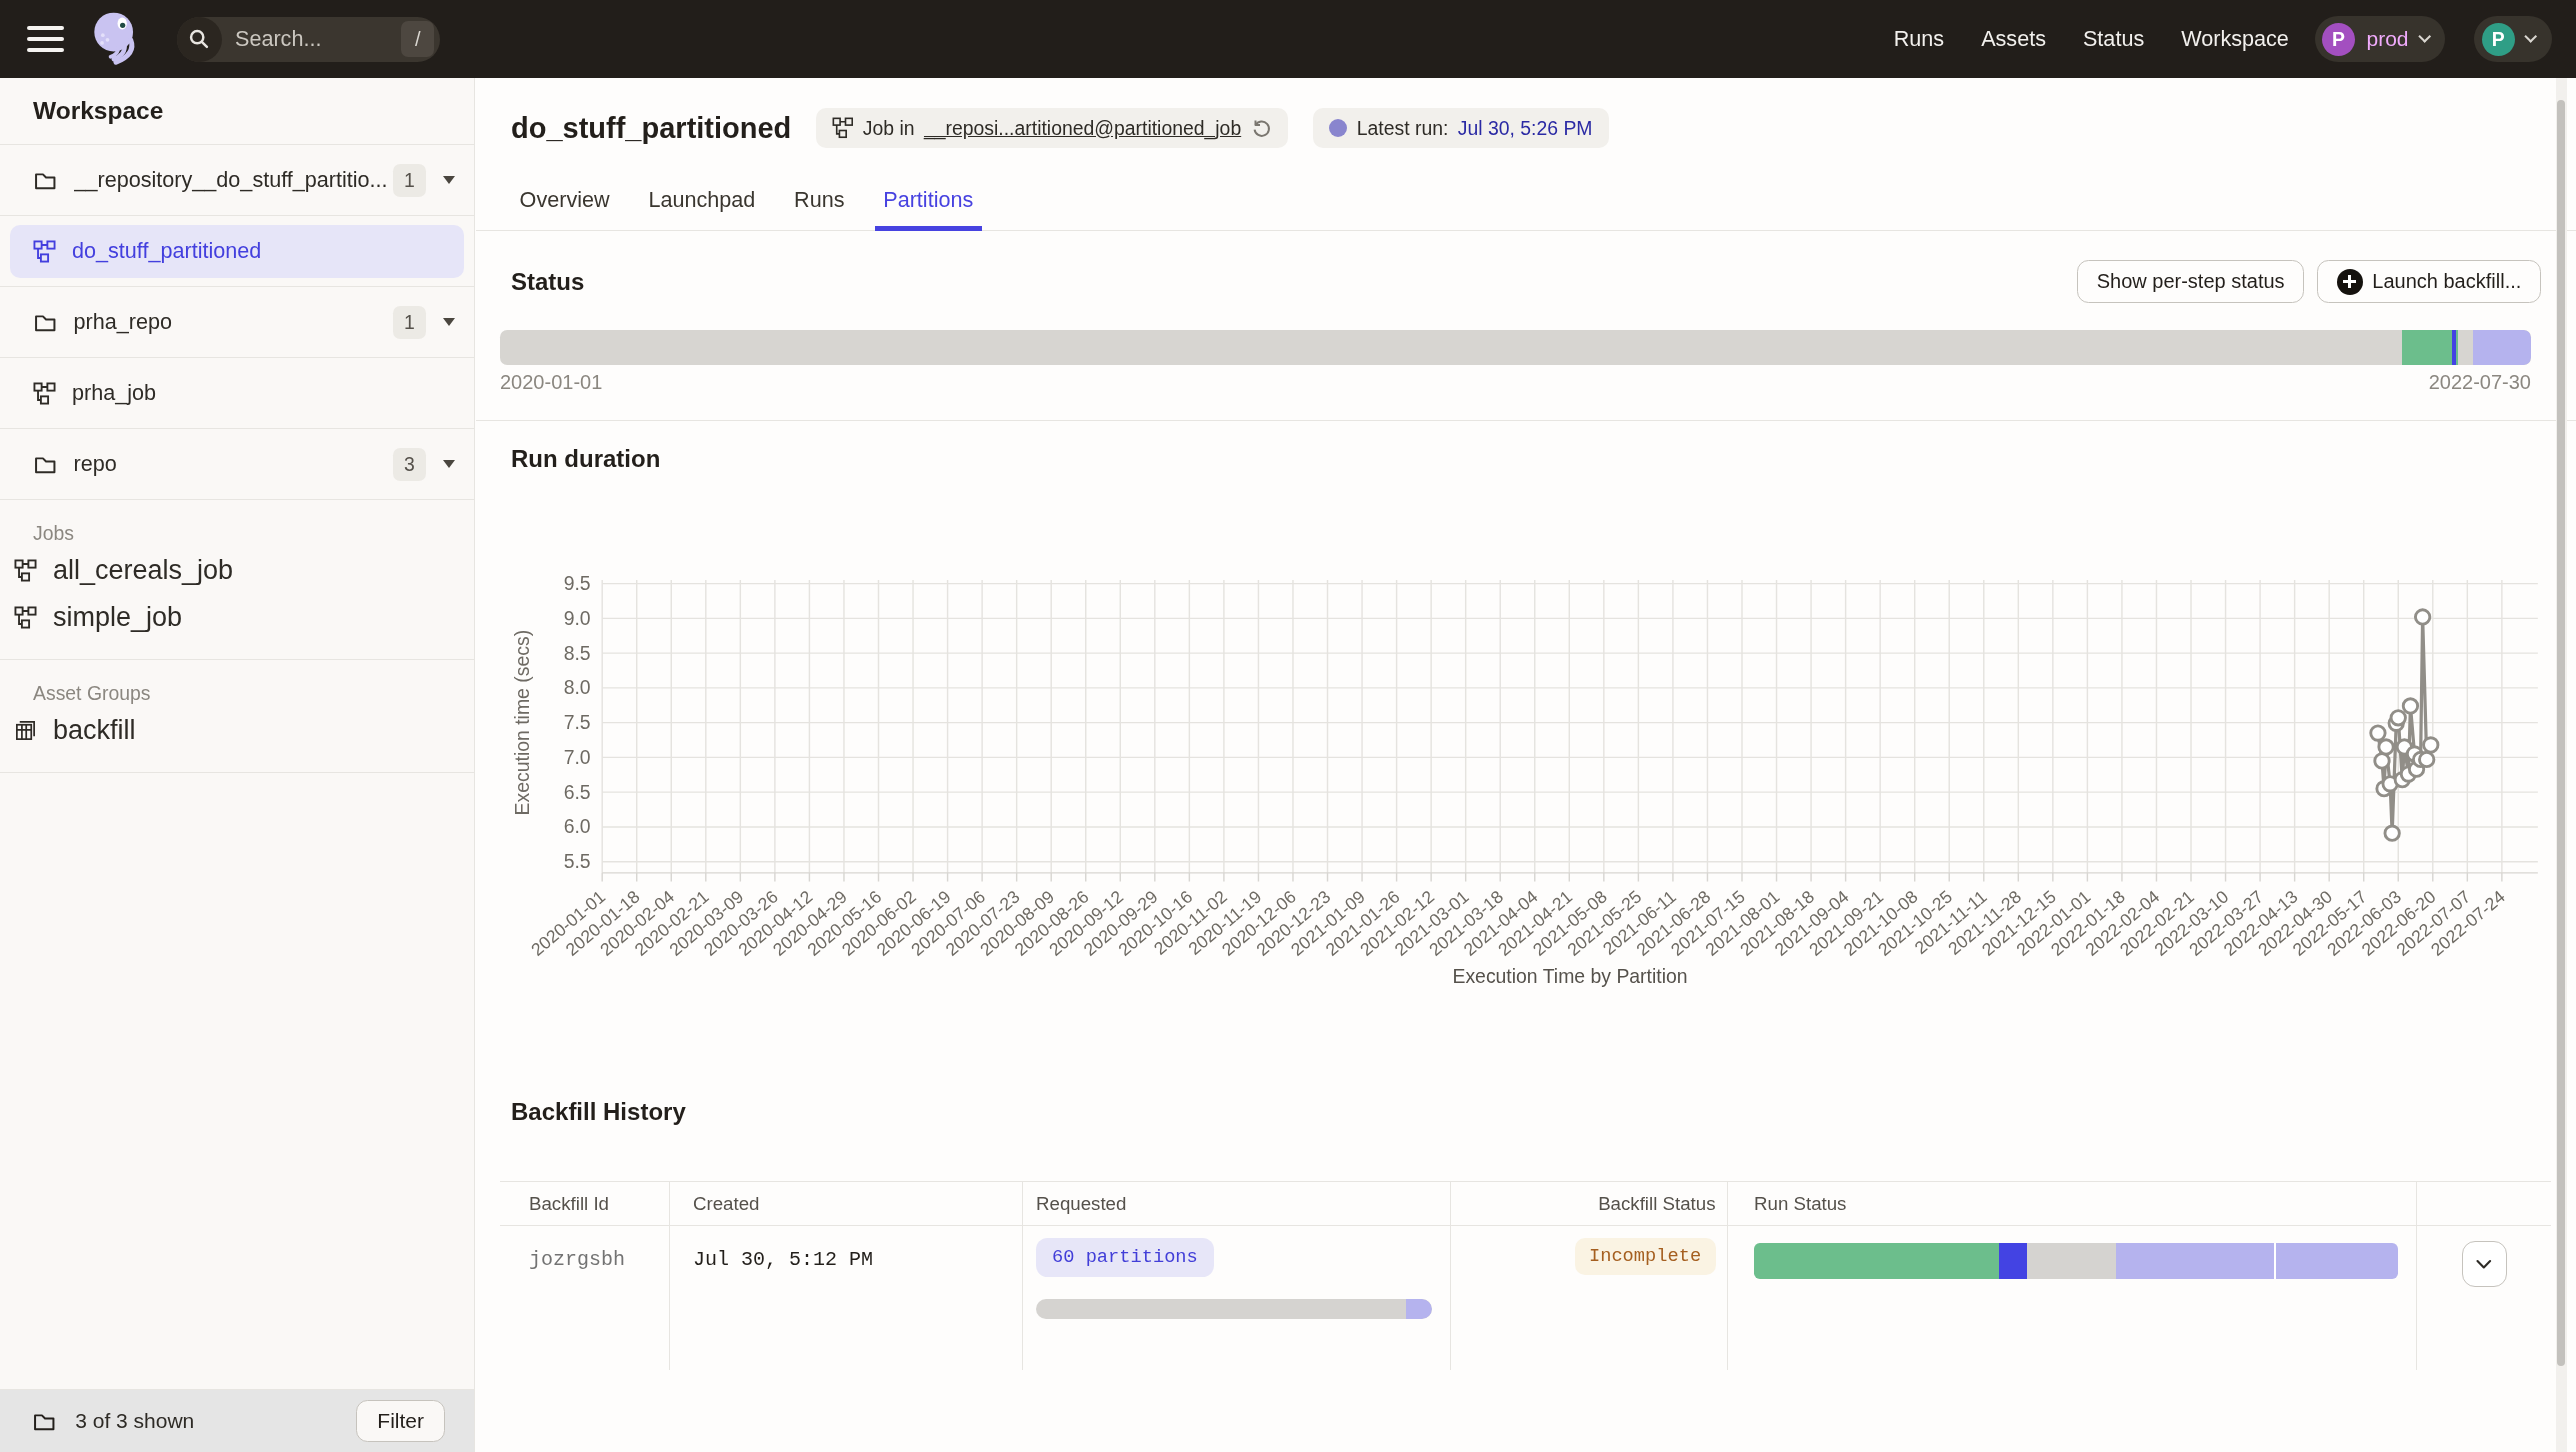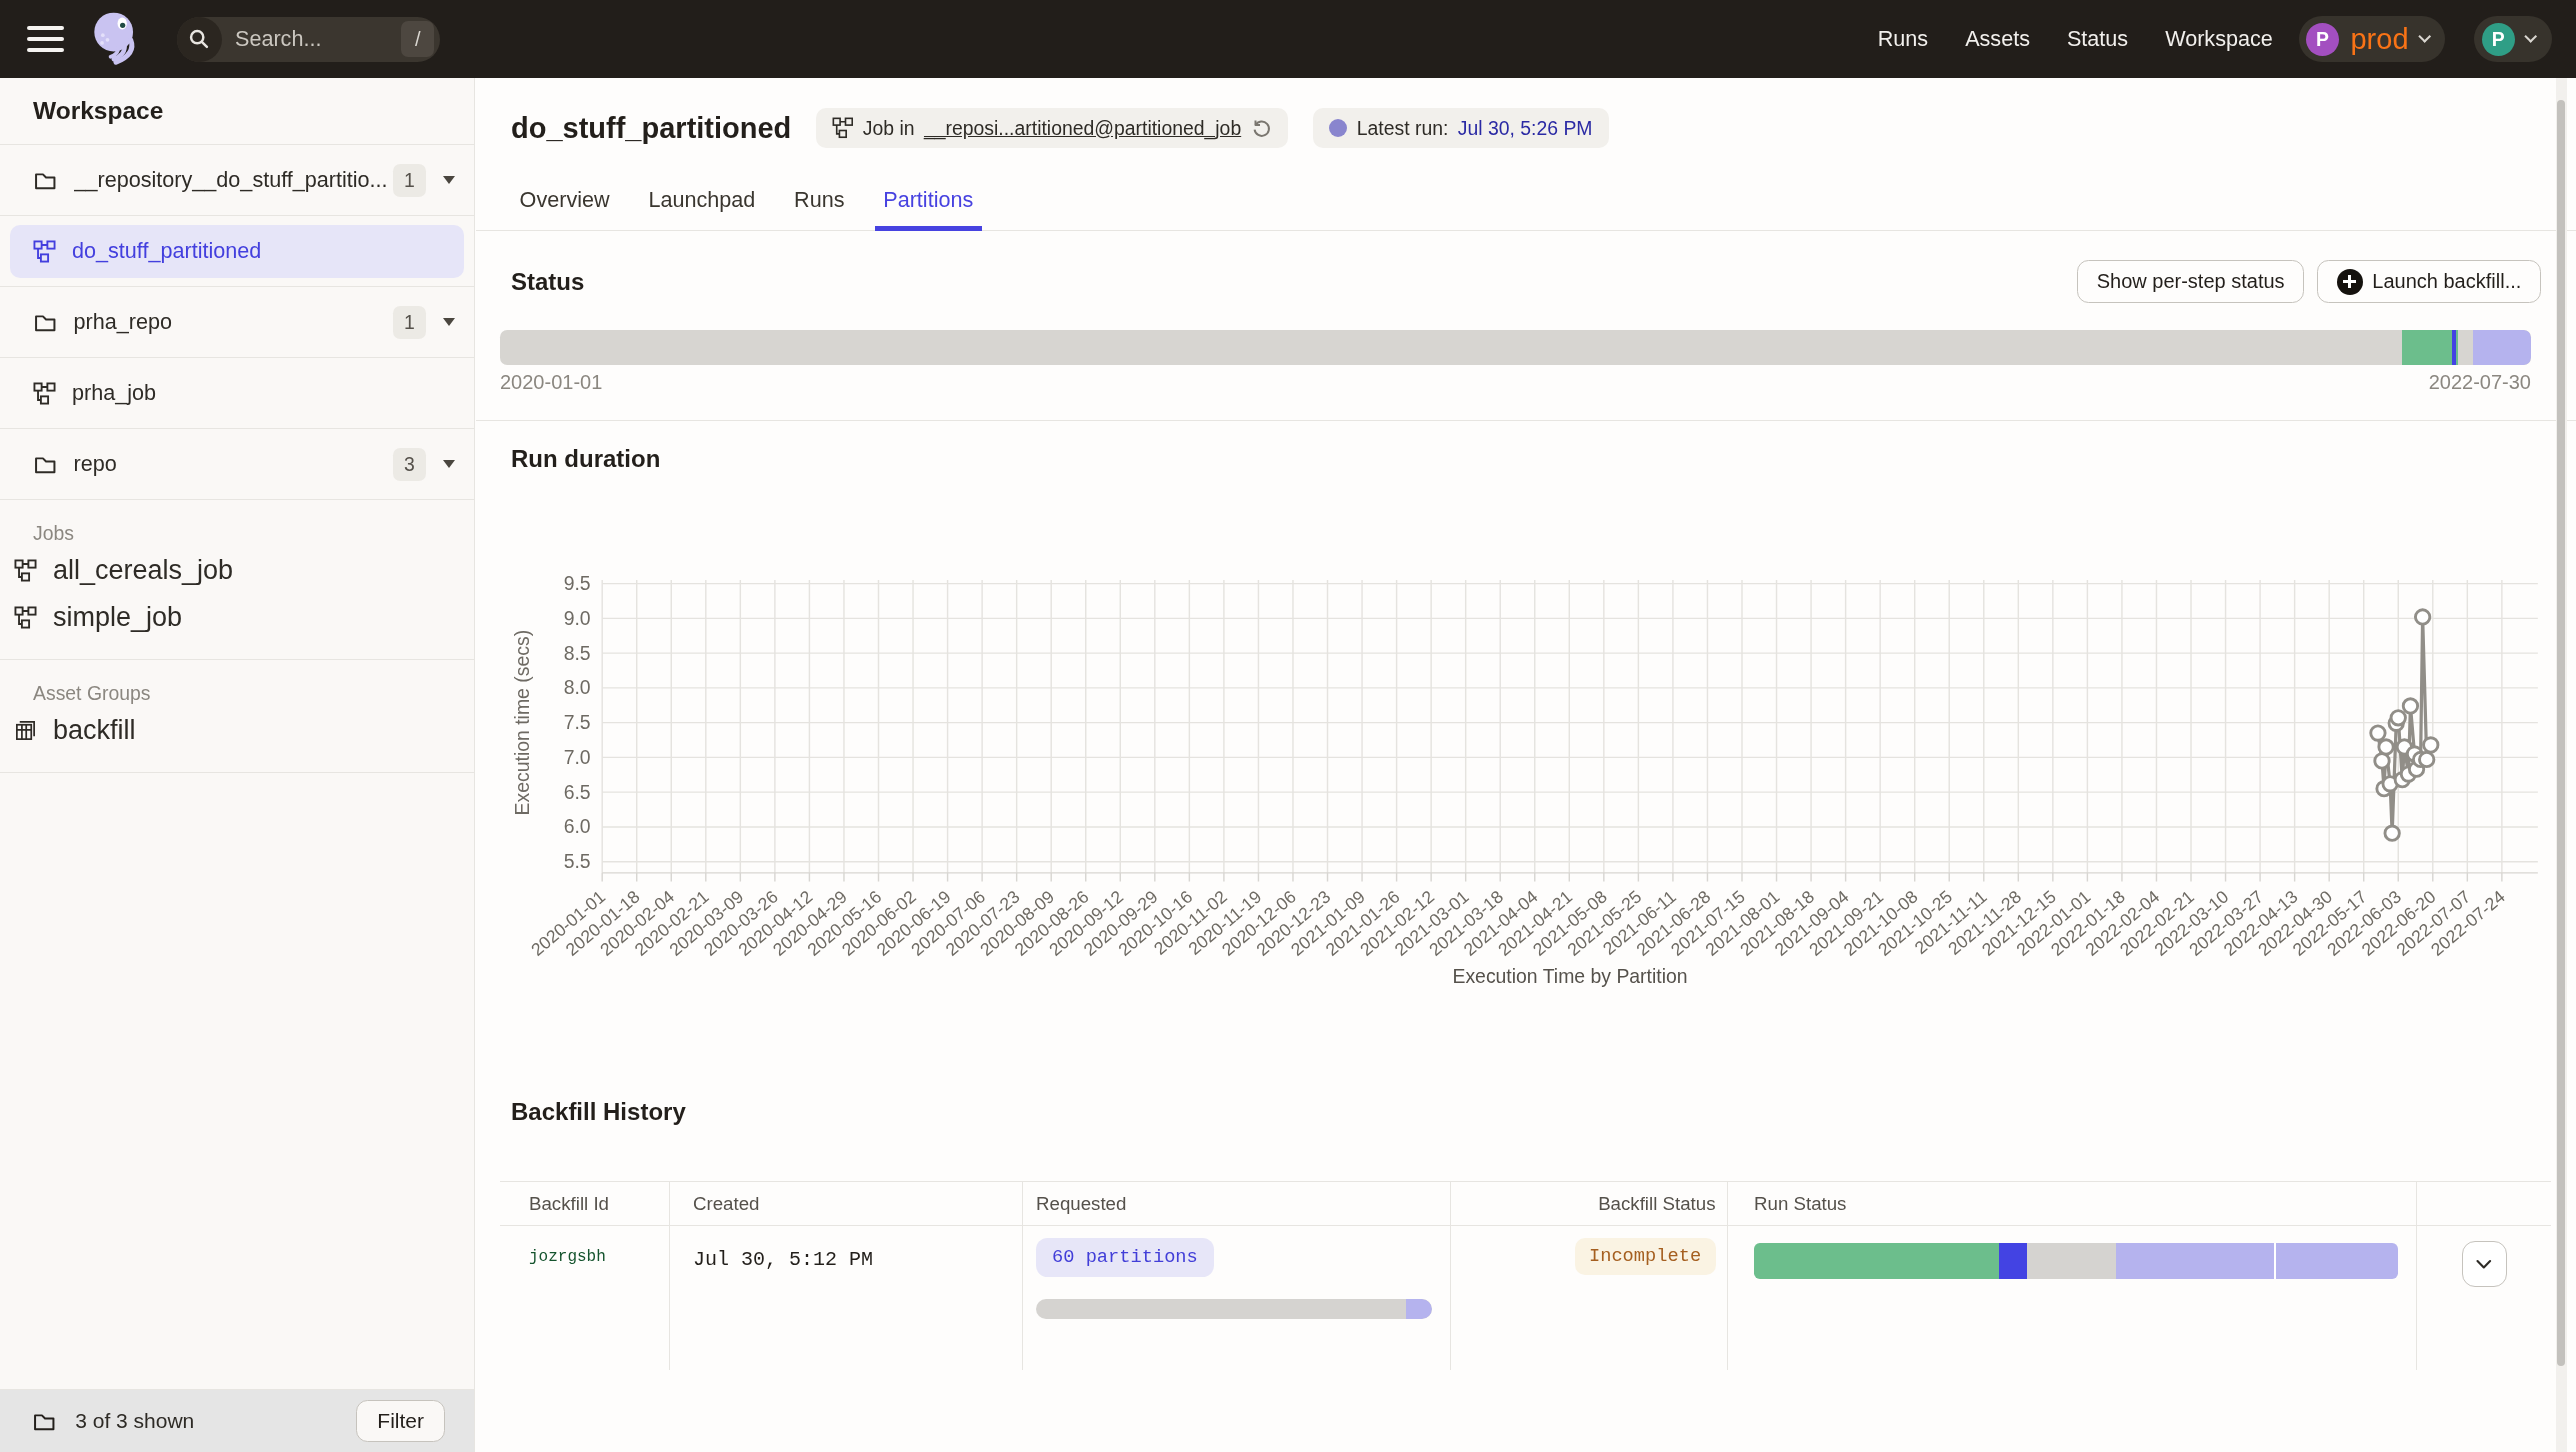--- a/index.html
+++ b/index.html
@@ -24,21 +24,21 @@
                 color:#D9D6D0; font-size:20px; display:flex; align-items:center; justify-content:center; }
   .nav-right { margin-left:auto; display:flex; align-items:center; margin-right:24.5px; }
   .nav-links { display:flex; gap:37px; align-items:center; }
   .nav-link { font-size:21.6px; font-weight:500; color:#F2F0ED; cursor:pointer; }
   .pill { height:46px; border-radius:23px; background:#37332C; display:flex; align-items:center;
           gap:11.5px; padding:0 16px 0 7.2px; cursor:pointer; }
   .pill-deploy { margin-left:26px; }
   .pill-user { margin-left:29px; }
   .avatar { width:33px; height:33px; border-radius:50%; color:#fff; font-size:19.4px; font-weight:700;
             display:flex; align-items:center; justify-content:center; }
-  .pill-label { font-size:29px; color:#f97316; }
+  .pill-label { font-size:21px; color:#f0abfc; }
   .chev { width:9.4px; height:9.4px; border-right:2.2px solid #D9D6D0; border-bottom:2.2px solid #D9D6D0;
           transform:rotate(45deg); margin-top:-5px; }
 
   
   .sidebar { position:absolute; left:0; top:78px; width:475px; bottom:0; background:#FAF8F6;
              border-right:1.4px solid #E7E5E1; }
   .ws-header { height:67px; border-bottom:1.4px solid #E7E5E1; display:flex; align-items:center;
                padding-left:33px; font-size:24.5px; font-weight:600; }
   .repo-row { height:71px; border-bottom:1.4px solid #E7E5E1; display:flex; align-items:center;
               padding:0 18.7px 0 33px; font-size:21.6px; color:#2E2B26; cursor:pointer; }
@@ -114,21 +114,21 @@
   .th.c4 { justify-content:flex-end; padding-left:0; padding-right:11.5px; }
   .th.c5 { padding-left:26px; } .th.c6 { padding-left:0; }
   .bf-hrow > div + div, .bf-drow > div + div { border-left:1.4px solid #E7E5E1; }
   .bf-drow { height:144px; }
   .td { padding-left:29px; }
   .td.c1 { padding-top:21.6px; } .td.c2 { padding-left:23px; padding-top:21.6px; }
   .td.c3 { padding-left:13px; padding-top:11.5px; }
   .td.c4 { display:flex; justify-content:flex-end; align-items:flex-start; padding:11.5px 11.5px 0 0; }
   .td.c5 { padding-left:26px; padding-top:16.5px; }
   .td.c6 { display:flex; justify-content:center; padding:14.4px 0 0 0; }
-  .bf-id { font-size:16px; color:#14532d; text-decoration:none; cursor:pointer; }
+  .bf-id { font-size:20px; color:#737373; text-decoration:none; cursor:pointer; }
   .bf-created { font-size:20px; color:#231F1B; }
   .tag-badge { display:inline-flex; align-items:center; height:39px; padding:0 16px; border-radius:11.5px;
                background:#E7E6F8; color:#423ED8; font-size:18.7px; font-family:"Liberation Mono", monospace; }
   .status-badge { display:inline-flex; align-items:center; height:37px; padding:0 14.4px; border-radius:10px;
                   background:#FAF3E3; color:#A55F20; font-size:18.7px; font-family:"Liberation Mono", monospace; }
   .mini-bar { position:relative; width:396px; height:20px; border-radius:10px; background:#D5D3D0;
               overflow:hidden; margin-top:22px; }
   .mini-tip { position:absolute; right:0; top:0; bottom:0; border-radius:0 10px 10px 0; }
   .run-bar { display:flex; width:644px; height:36px; border-radius:5.8px; overflow:hidden; }
   .run-bar div { height:100%; }

